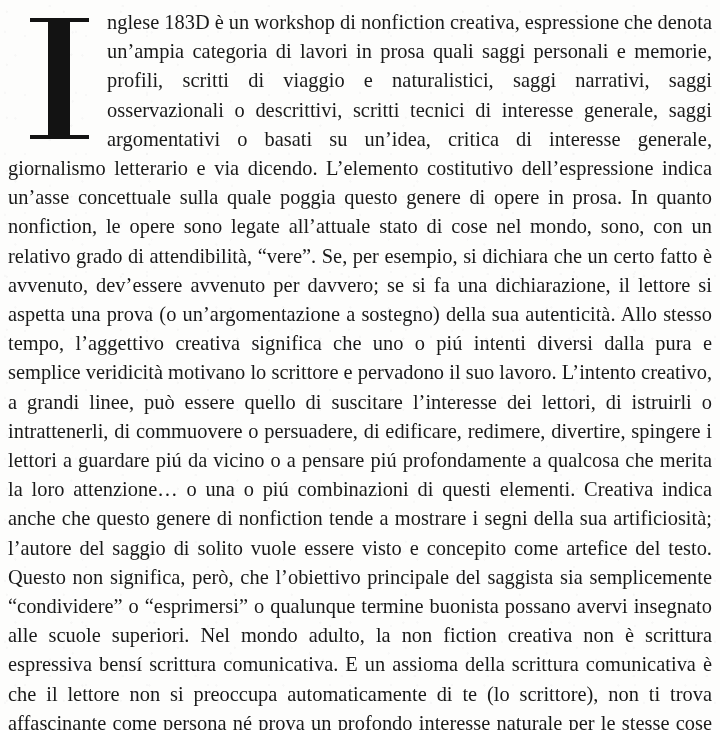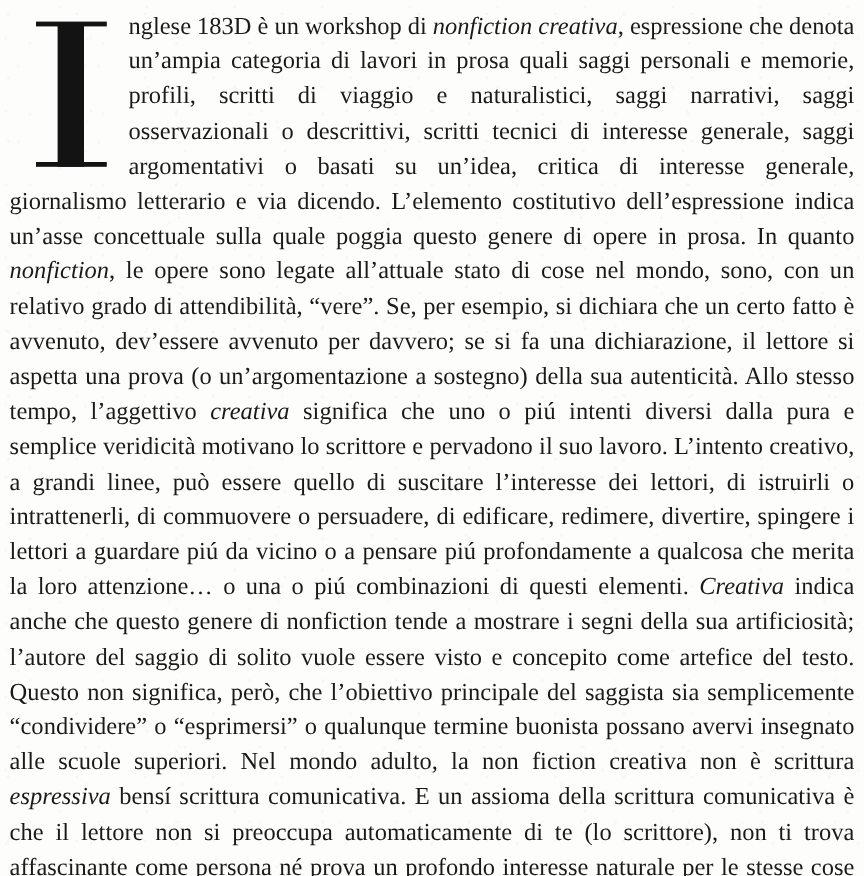--- a/index.html
+++ b/index.html
@@ -73,21 +73,21 @@
   .dropcap .serif-bottom {
     position: absolute;
     left: 5px;
     width: 59px;
     height: 4px;
     background: #131313;
   }
   .dropcap .serif-top { top: 0px; }
   .dropcap .serif-bottom { top: 117px; }
 
-  .ital { font-style: italic; }
+  .ital { }
 </style>
 </head>
 <body>
 
 <div id="page">
   <div id="paper-grain"></div>
 
   <article id="article">
 
     <div class="dropcap" aria-hidden="true">

